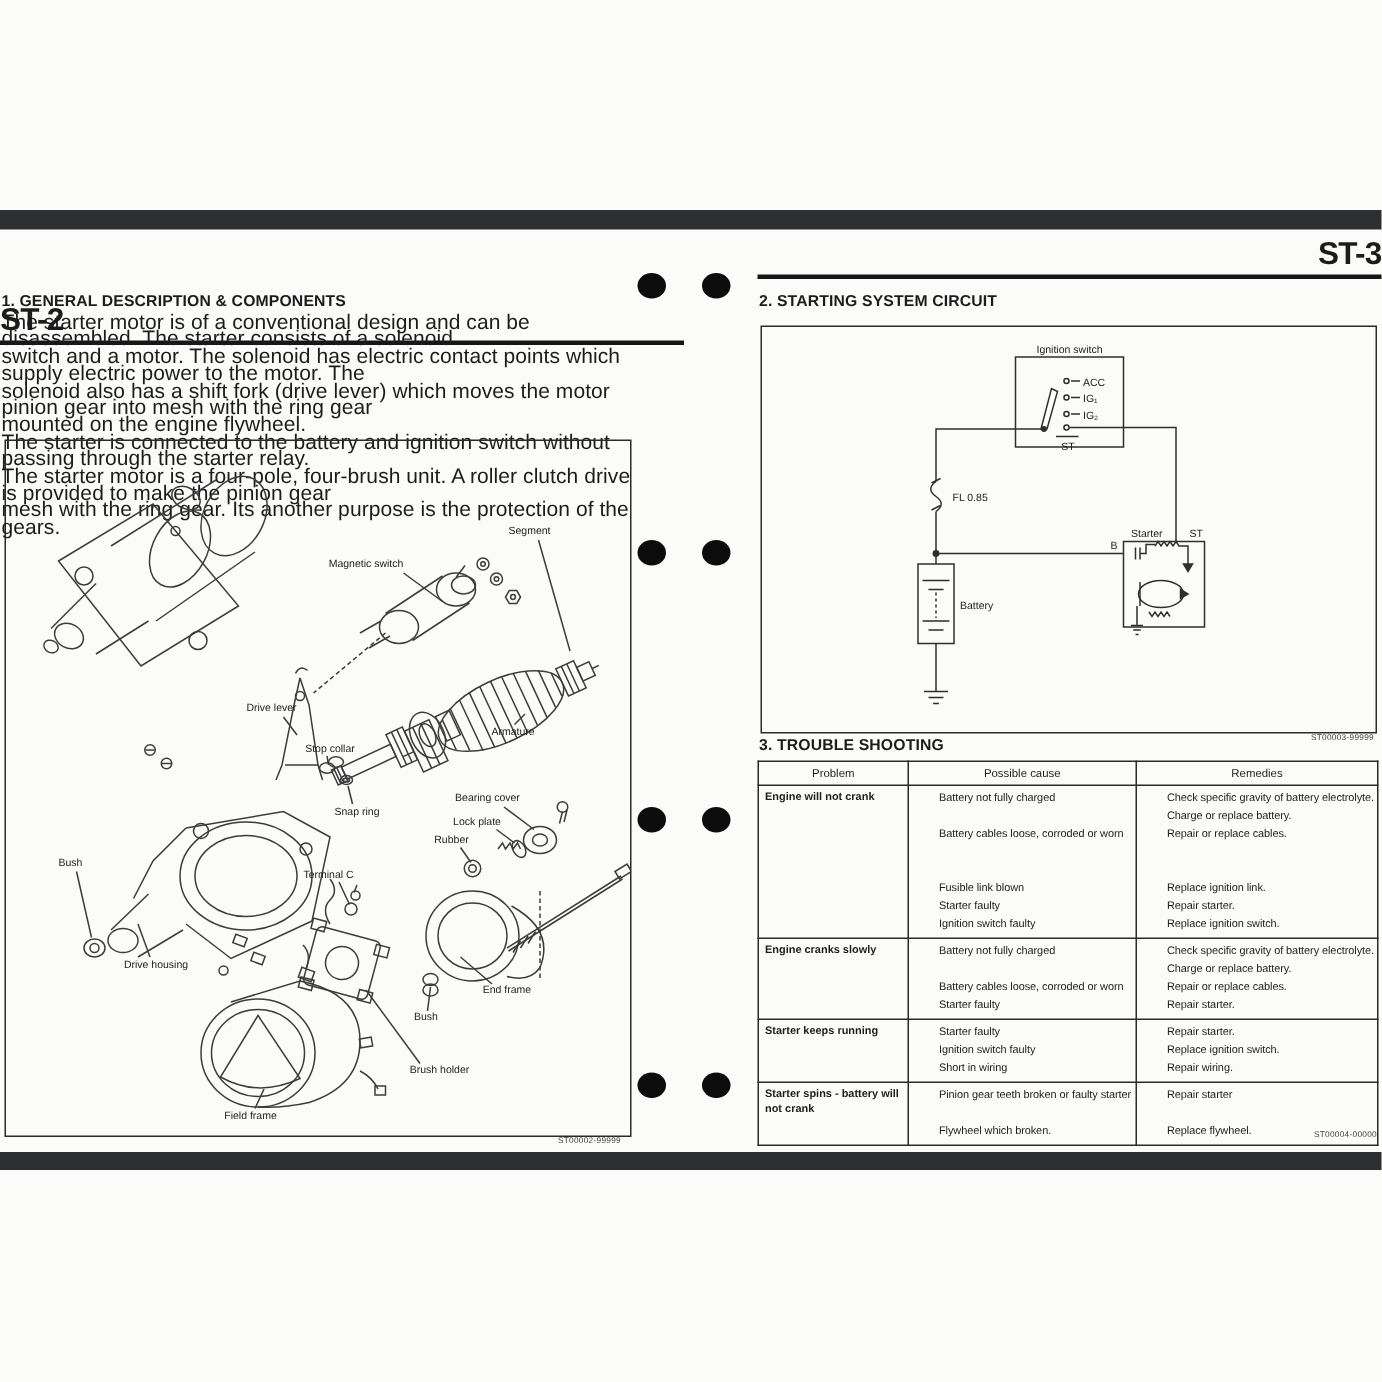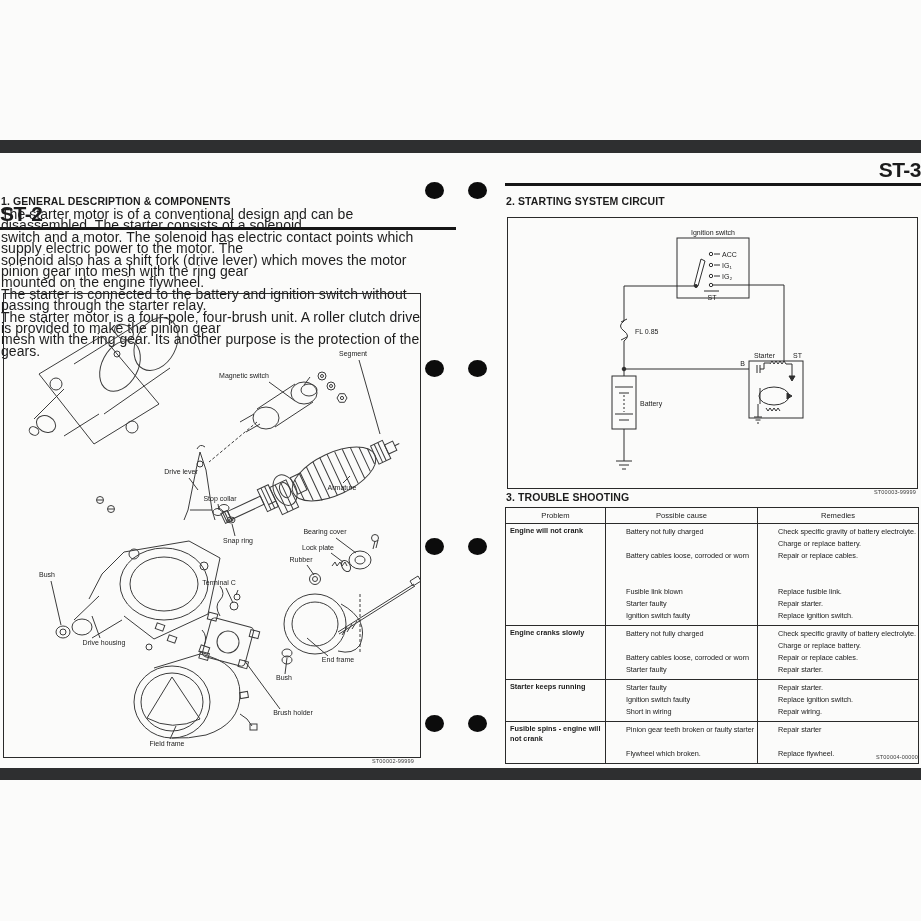--- a/index.html
+++ b/index.html
@@ -349,21 +349,21 @@
           <div class="tline">Fusible link blown</div>
           <div class="tline">Starter faulty</div>
           <div class="tline">Ignition switch faulty</div>
         </td>
         <td>
           <div class="tline">Check specific gravity of battery electrolyte.</div>
           <div class="tline">Charge or replace battery.</div>
           <div class="tline">Repair or replace cables.</div>
           <div class="tline">&nbsp;</div>
           <div class="tline">&nbsp;</div>
-          <div class="tline">Replace fusible link.</div>
+          <div class="tline">Replace ignition link.</div>
           <div class="tline">Repair starter.</div>
           <div class="tline">Replace ignition switch.</div>
         </td>
       </tr>
       <tr>
         <td class="problem-cell">Engine cranks slowly</td>
         <td>
           <div class="tline">Battery not fully charged</div>
           <div class="tline">&nbsp;</div>
           <div class="tline">Battery cables loose, corroded or worn</div>
@@ -383,21 +383,21 @@
           <div class="tline">Ignition switch faulty</div>
           <div class="tline">Short in wiring</div>
         </td>
         <td>
           <div class="tline">Repair starter.</div>
           <div class="tline">Replace ignition switch.</div>
           <div class="tline">Repair wiring.</div>
         </td>
       </tr>
       <tr>
-        <td class="problem-cell">Fusible spins - engine will not crank</td>
+        <td class="problem-cell">Starter spins - battery will not crank</td>
         <td>
           <div class="tline">Pinion gear teeth broken or faulty starter</div>
           <div class="tline">&nbsp;</div>
           <div class="tline">Flywheel which broken.</div>
         </td>
         <td>
           <div class="tline">Repair starter</div>
           <div class="tline">&nbsp;</div>
           <div class="tline">Replace flywheel.</div>
         </td>

